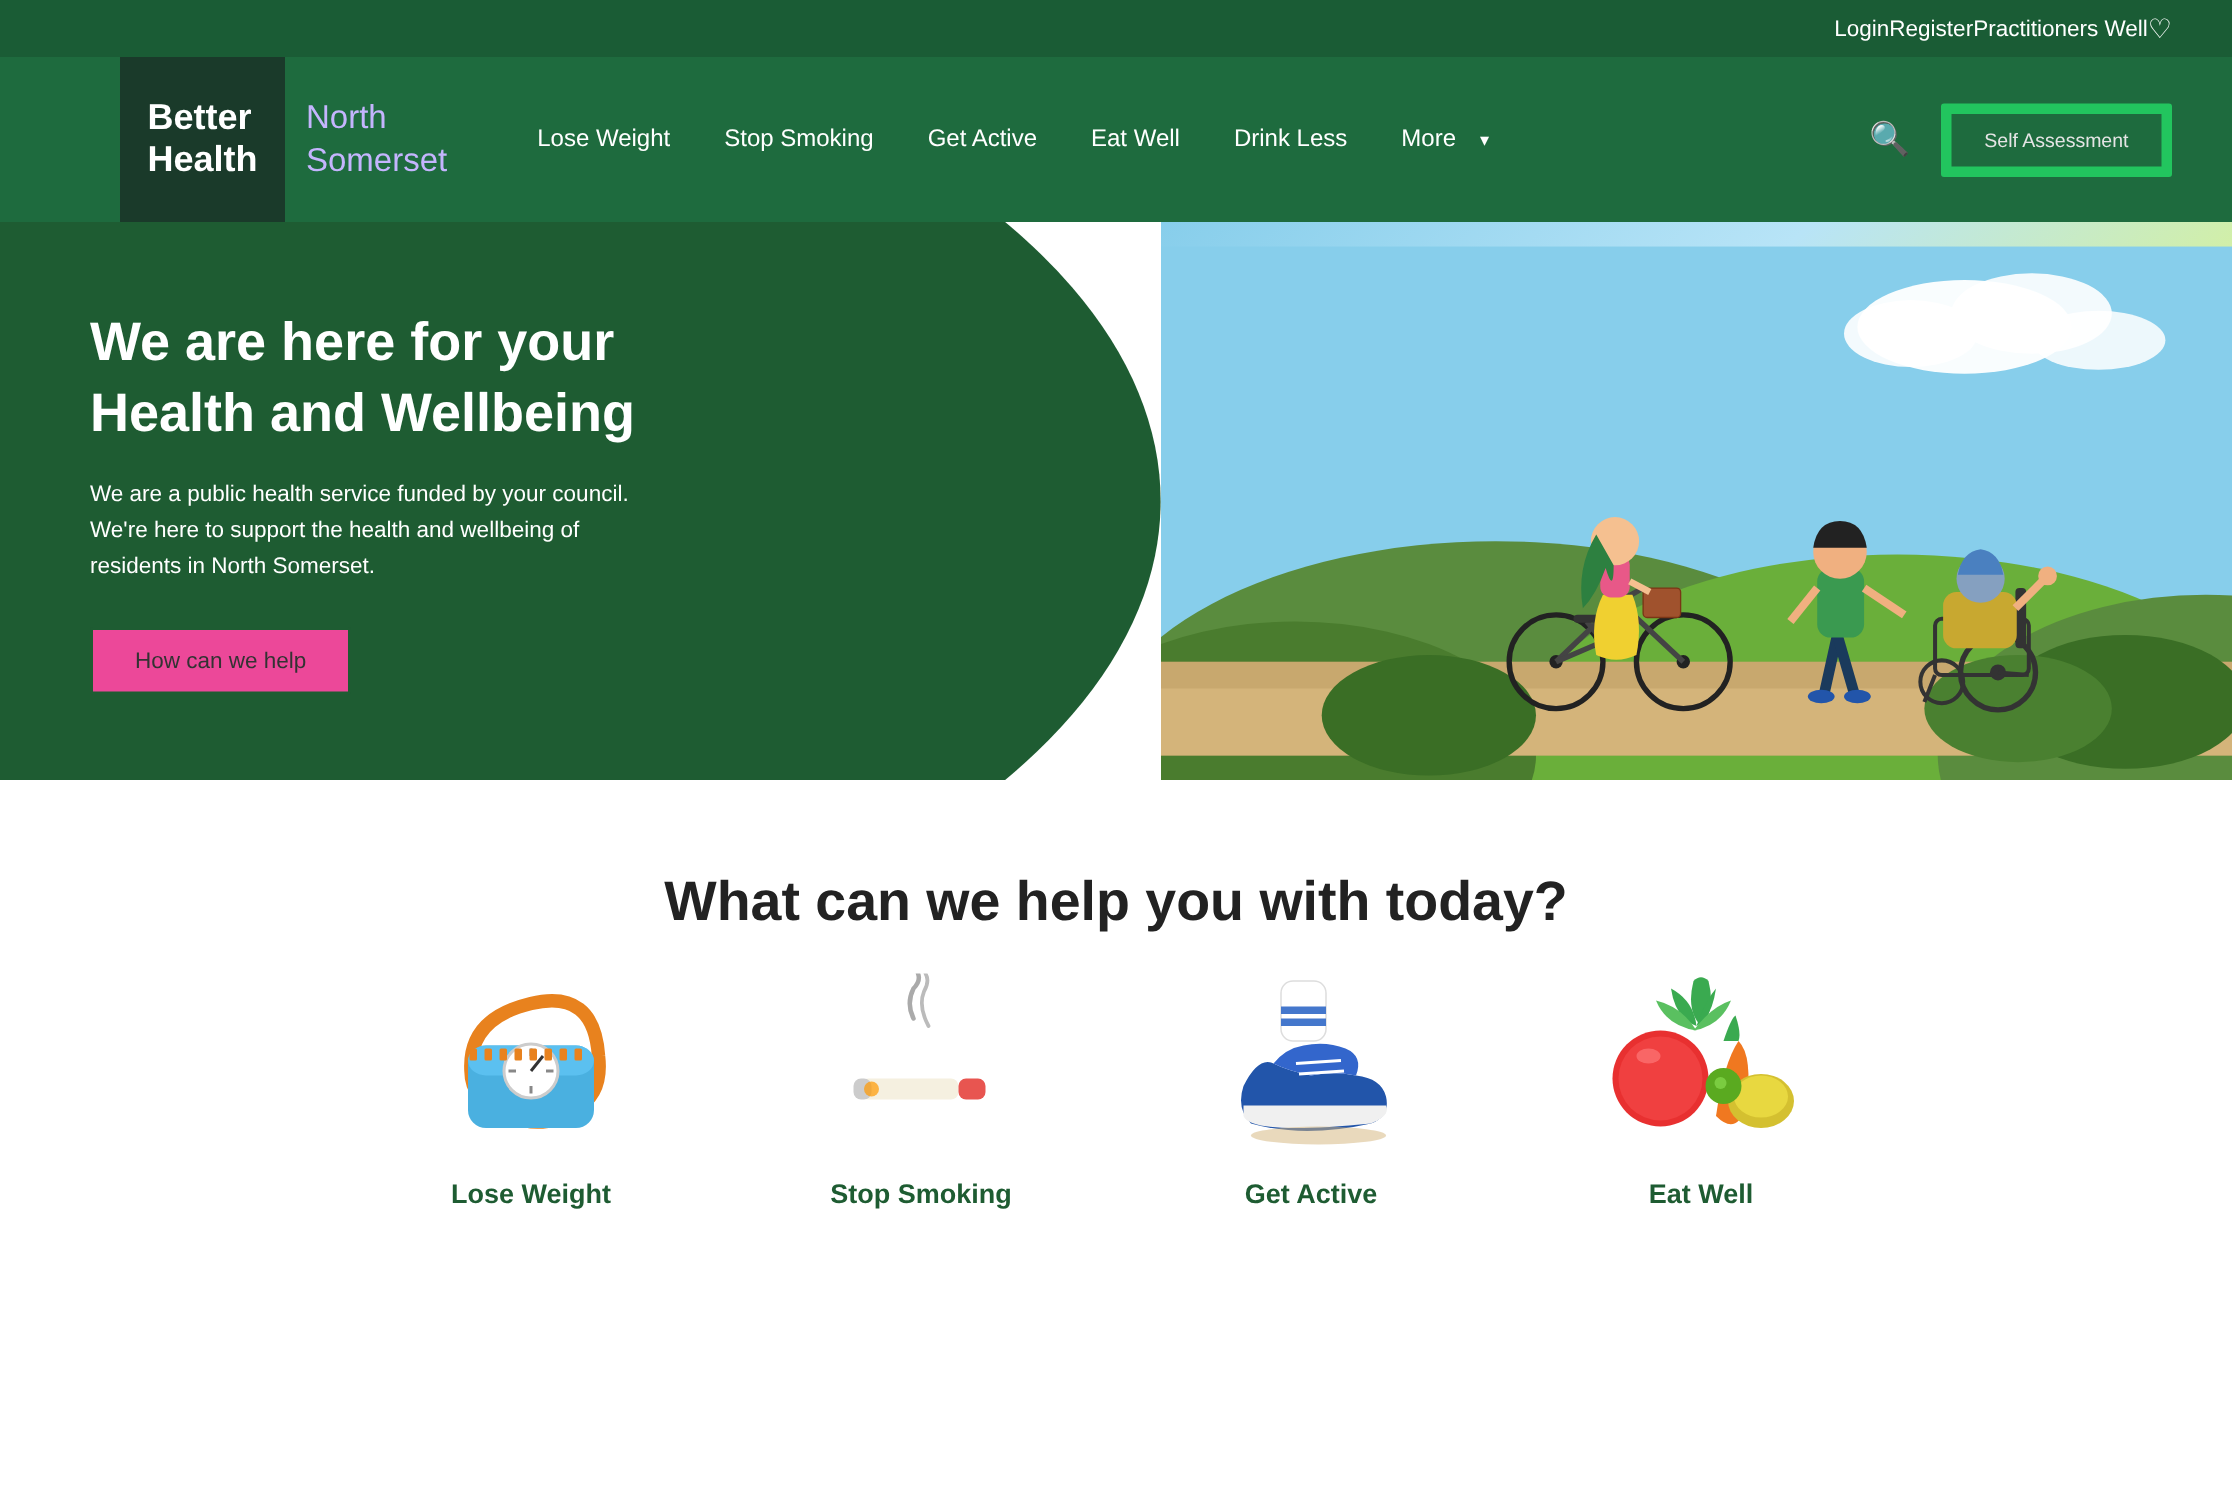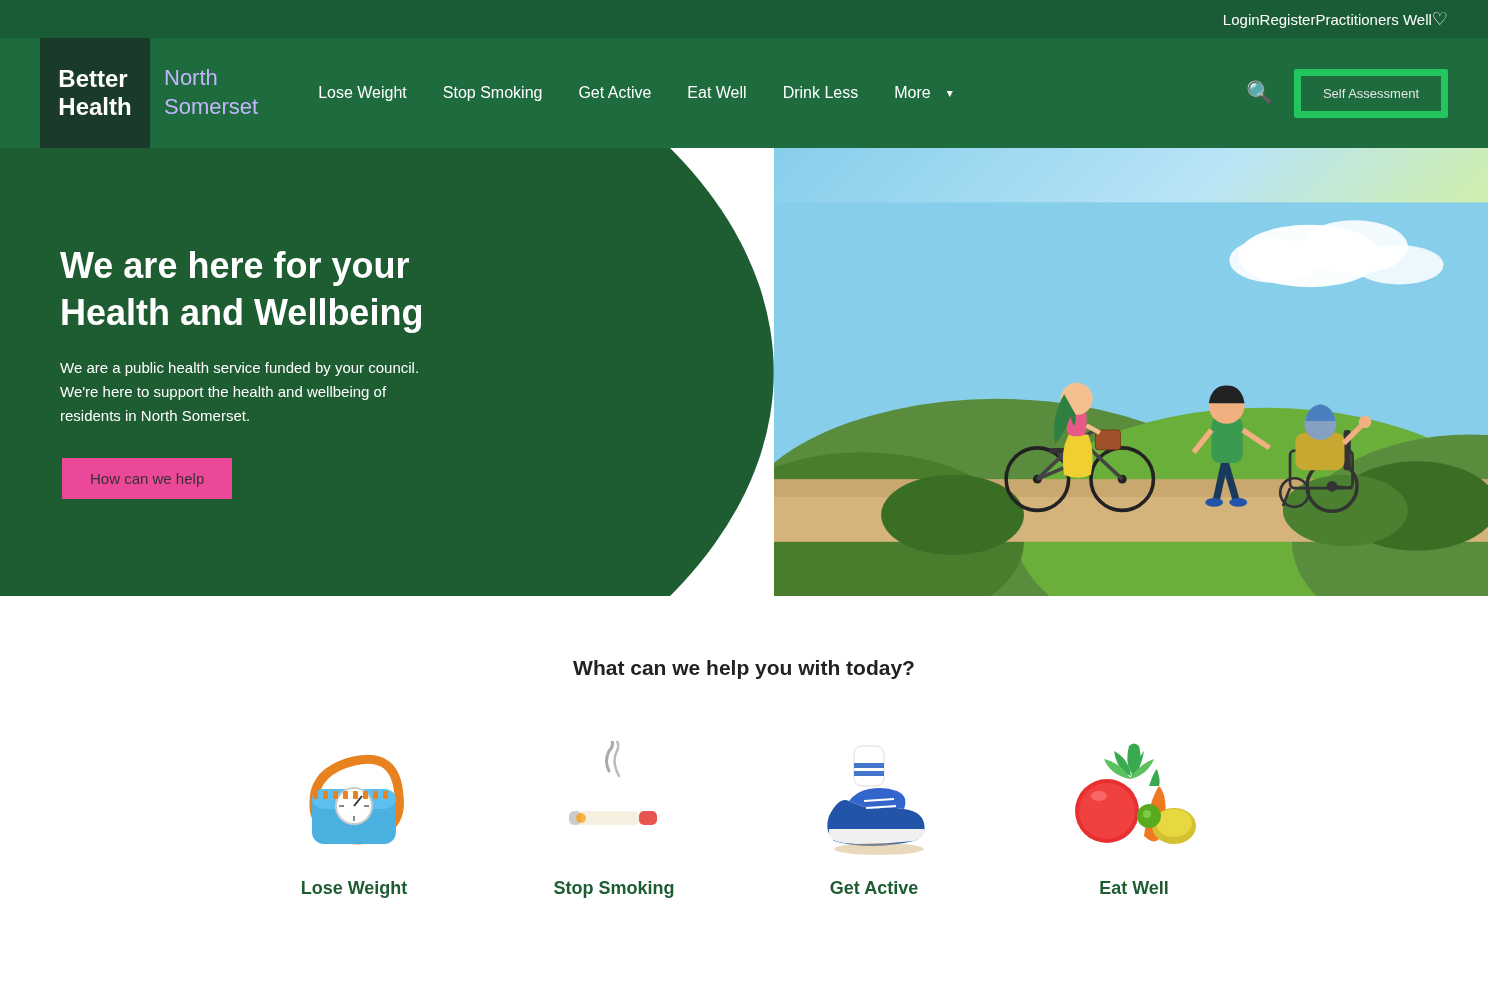--- a/index.html
+++ b/index.html
@@ -43,20 +43,21 @@
       padding: 18px 20px;
       color: #fff;
       font-size: 22px;
       font-weight: bold;
       line-height: 1.2;
       display: flex;
       align-items: center;
       justify-content: center;
       width: 110px;
       height: 110px;
+      margin-left: 40px;
     }
     .logo-text-right {
       color: #c4b5fd;
       font-size: 22px;
       font-weight: 400;
       line-height: 1.3;
       margin-left: 14px;
     }
     .nav-links {
       display: flex;
@@ -96,21 +97,21 @@
       padding: 10px 22px;
       font-size: 13px;
       cursor: pointer;
       border-radius: 2px;
       white-space: nowrap;
     }
 
     
     .hero {
       display: flex;
-      height: 448px;
+      height: 372px;
       position: relative;
       overflow: hidden;
     }
     .hero-left {
       background: #1e5c32;
       width: 52%;
       display: flex;
       flex-direction: column;
       justify-content: center;
       padding: 50px 60px;
@@ -150,24 +151,24 @@
       overflow: hidden;
     }
 
     
     .help-section {
       background: #fff;
       padding: 60px 40px 40px;
       text-align: center;
     }
     .help-section h2 {
-      font-size: 21px;
+      font-size: 37px;
       font-weight: bold;
       color: #222;
-      margin-bottom: 58px;
+      margin-bottom: 24px;
     }
     .help-cards {
       display: flex;
       justify-content: center;
       gap: 80px;
       flex-wrap: wrap;
     }
     .help-card {
       display: flex;
       flex-direction: column;

